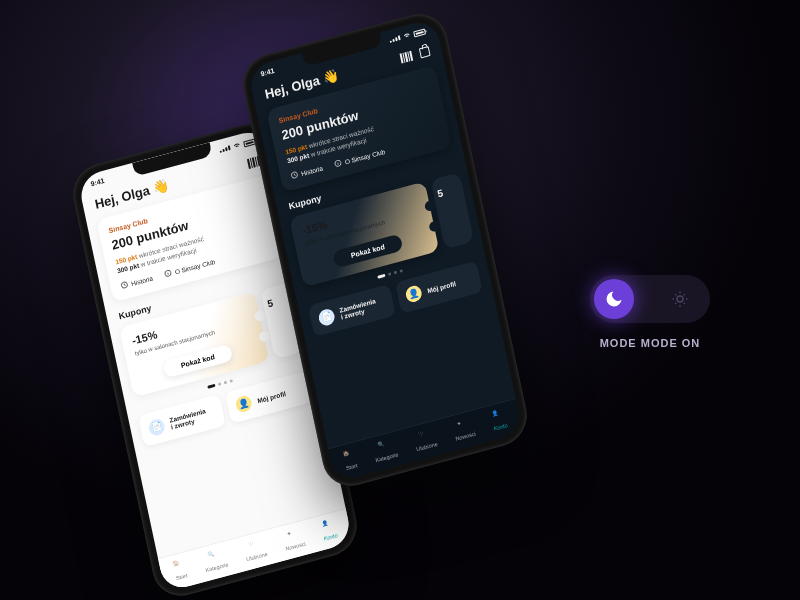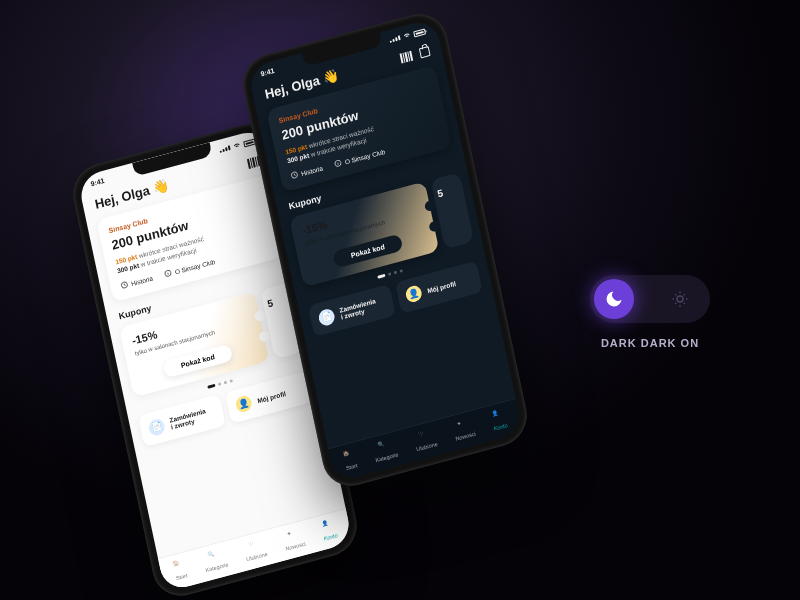--- a/index.html
+++ b/index.html
@@ -356,14 +356,14 @@
           <path d="M21 12.8A9 9 0 1111.2 3a7 7 0 009.8 9.8z"></path>
         </svg>
     </div>
     <div class="knob sun">
       <svg width="18" height="18" viewBox="0 0 24 24" fill="none" stroke="#9080b0" stroke-width="2">
           <circle cx="12" cy="12" r="4"></circle>
           <path d="M12 2v2M12 20v2M4 12H2M22 12h-2M5.6 5.6l1.4 1.4M17 17l1.4 1.4M5.6 18.4L7 17M17 7l1.4-1.4"></path>
         </svg>
     </div>
   </div>
-  <div class="toggle-label">DARK DARK ON</div>
+  <div class="toggle-label">MODE MODE ON</div>
 </div>
 
 </body></html>

